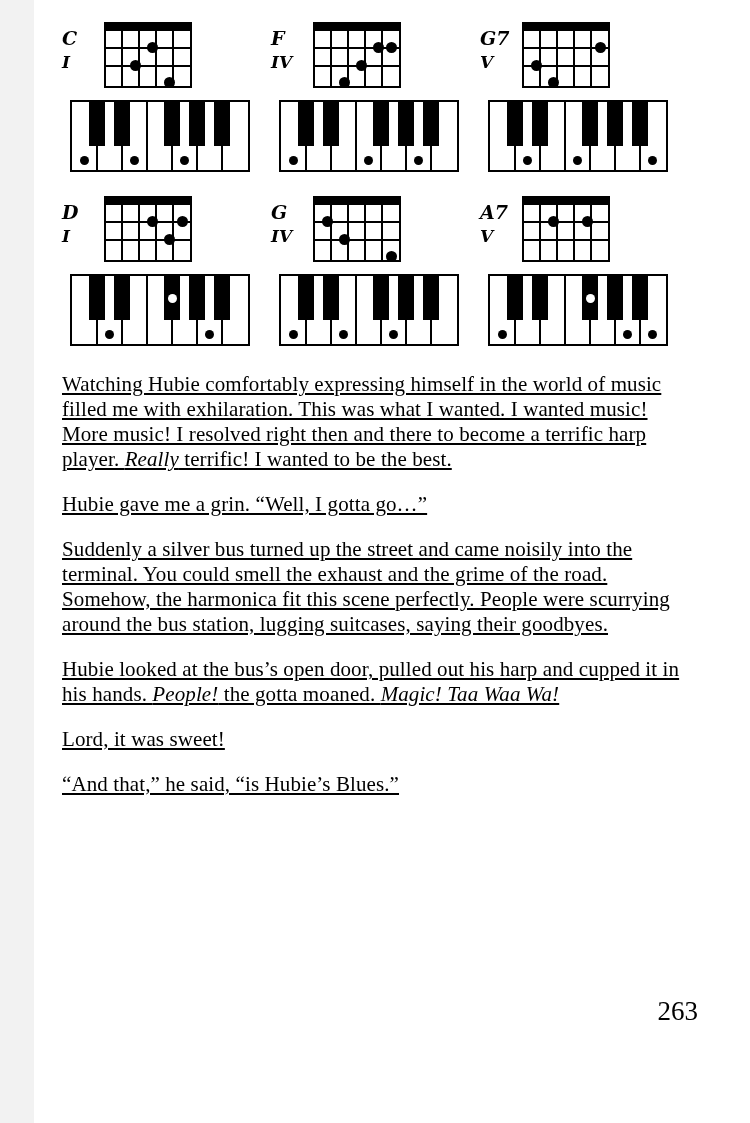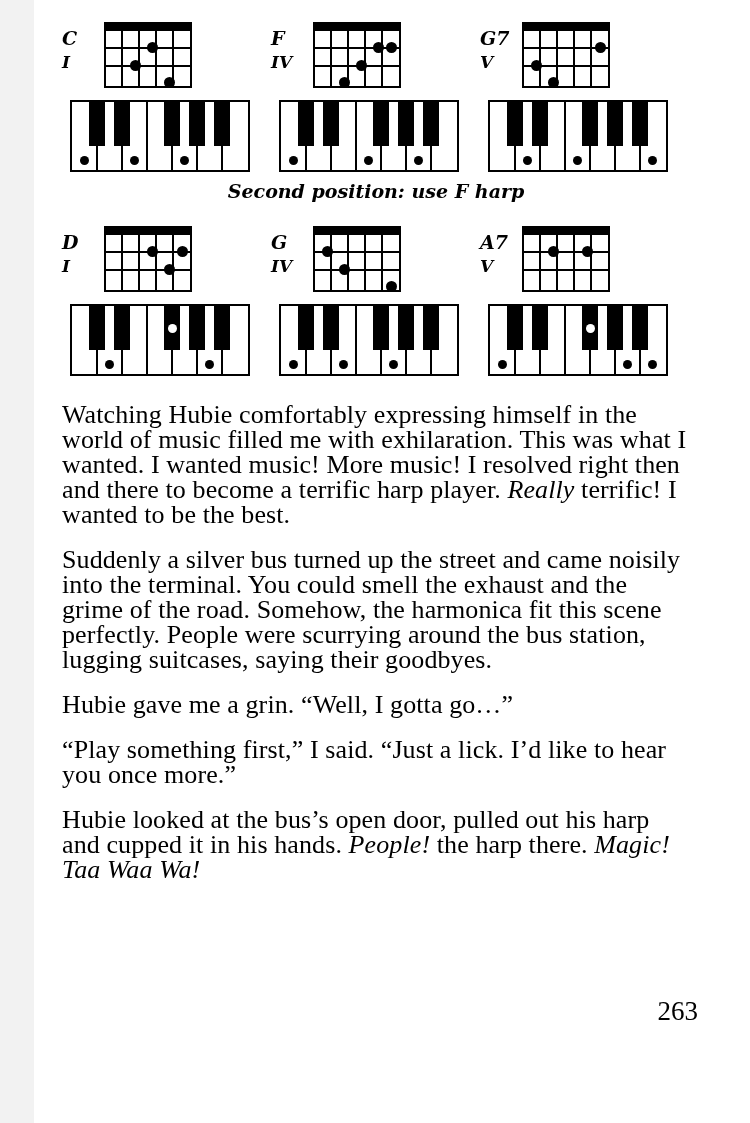--- a/index.html
+++ b/index.html
@@ -142,24 +142,25 @@
     font-family: "DejaVu Serif", serif;
     font-style: italic;
     font-weight: bold;
     font-size: 19px;
     margin-top: 8px;
   }
 
   
   p.body {
     font-family: "Liberation Serif", serif;
-    font-size: 26px;
+    font-size: 21px;
     line-height: 25px;
     margin: 0 0 20px 0;
     letter-spacing: 0.1px;
+    text-decoration: underline;
   }
   p.body i { font-style: italic; }
 
   h2.section {
     font-family: "Liberation Serif", serif;
     font-weight: bold;
     font-size: 38px;
     margin: 30px 0 30px 0;
     letter-spacing: -0.3px;
   }
@@ -298,21 +299,20 @@
           <div class="bkey" style="left:92px"></div>
           <div class="bkey" style="left:117px"></div>
           <div class="bkey" style="left:142px"></div>
           <div class="pdot" style="left:33px; top:54px"></div>
           <div class="pdot" style="left:83px; top:54px"></div>
           <div class="pdot" style="left:158px; top:54px"></div>
         </div>
       </div>
     </div>
 
-    <div class="caption">Second position: use F harp</div>
 
     <div class="chord-row" style="margin-top:24px;">
 
       <div class="chord-block">
         <div class="chord-top">
           <div class="chord-labels">
             <div>D</div>
             <div class="roman">I</div>
           </div>
           <div class="fretboard">
@@ -429,24 +429,25 @@
         </div>
       </div>
     </div>
 
 
     <div style="margin-top:26px;">
 
       <p class="body"><span>Watching Hubie comfortably expressing himself in the world of music filled me with exhilaration. This was what I wanted. I wanted music! More music! I resolved right then and there to become a terrific harp player. </span><i>Really</i><span> terrific! I wanted to be the best.</span></p>
 
 
+      <p class="body">Hubie gave me a grin. “Well, I gotta go…”</p>
       <p class="body">Suddenly a silver bus turned up the street and came noisily into the terminal. You could smell the exhaust and the grime of the road. Somehow, the harmonica fit this scene perfectly. People were scurrying around the bus station, lugging suitcases, saying their goodbyes.</p>
-      <p class="body">Hubie gave me a grin. “Well, I gotta go…”</p>
-      <p class="body">“Play something first,” I said. “Just a lick. I’d like to hear you once more.”</p>
-
-      <p class="body"><span>Hubie looked at the bus’s open door, pulled out his harp and cupped it in his hands. </span><i>People!</i><span> the harp there. </span><i>Magic! Taa Waa Wa!</i></p>
-
+
+      <p class="body"><span>Hubie looked at the bus’s open door, pulled out his harp and cupped it in his hands. </span><i>People!</i><span> the gotta moaned. </span><i>Magic! Taa Waa Wa!</i></p>
+
+      <p class="body">Lord, it was sweet!</p>
+      <p class="body">“And that,” he said, “is Hubie’s Blues.”</p>
     </div>
 
   </div>
 
   <div class="pagenum">263</div>
 </div>
 
 </body></html>

